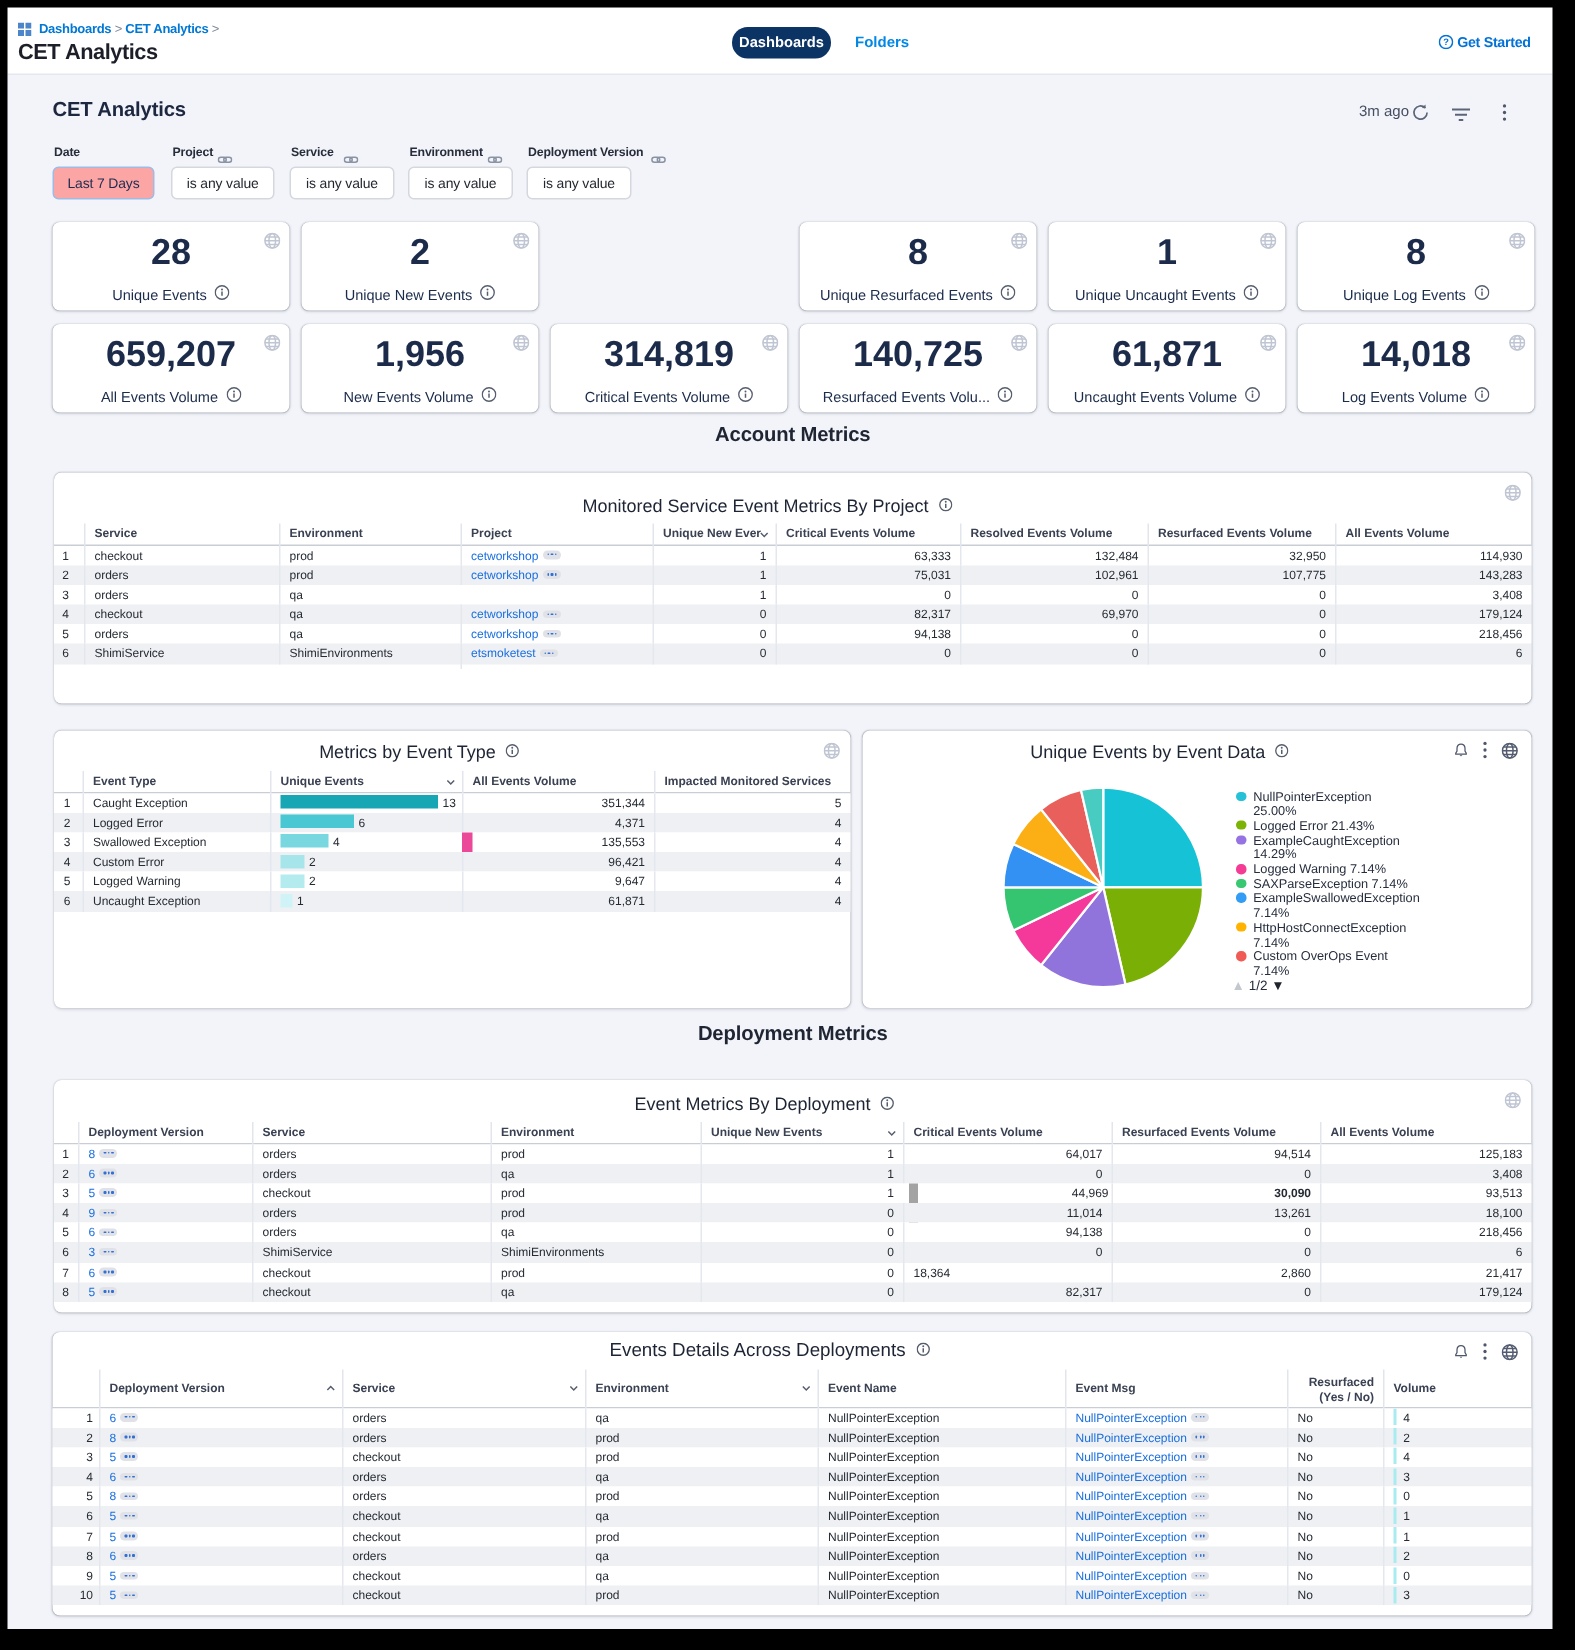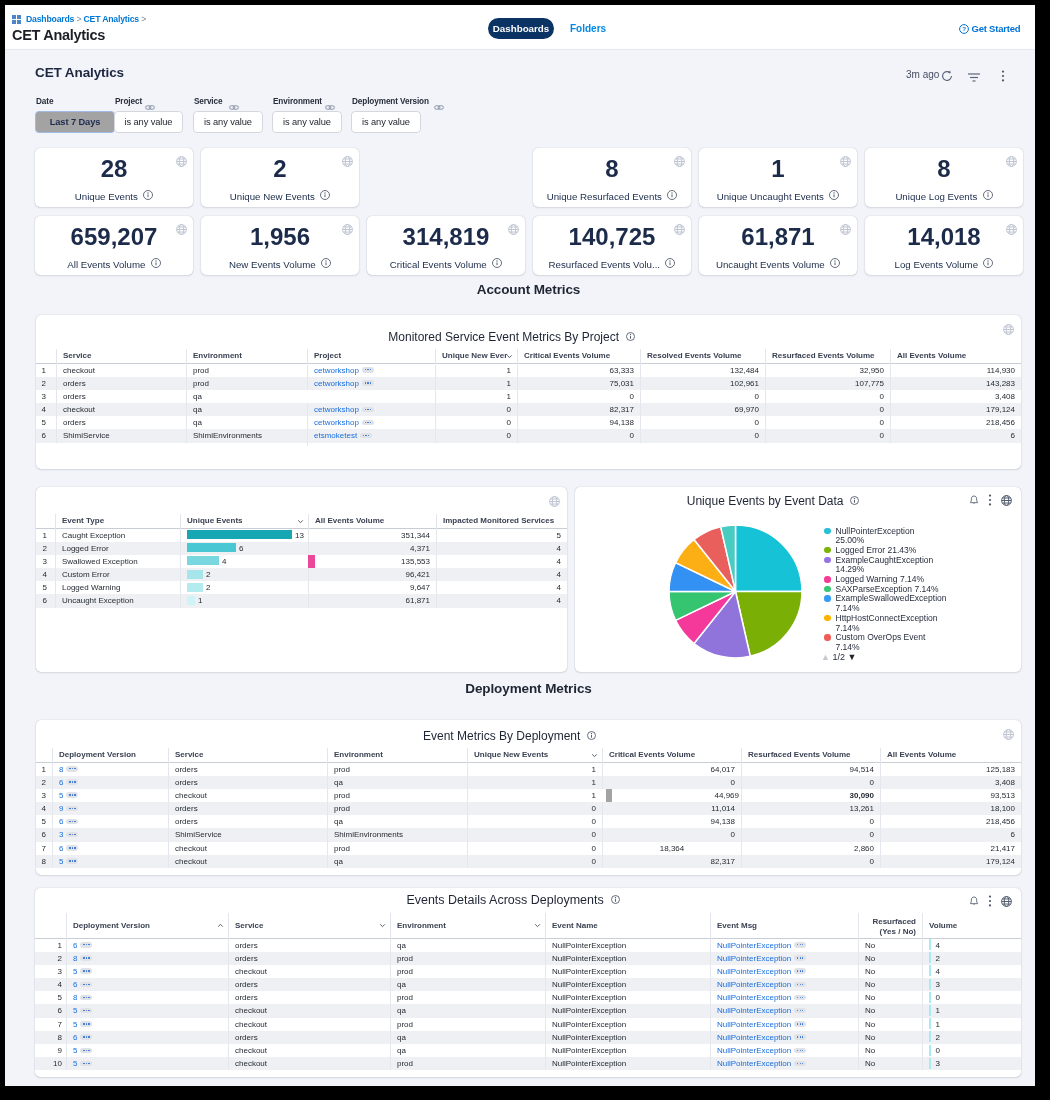--- a/index.html
+++ b/index.html
@@ -52,21 +52,21 @@
           <line x1="3" y1="5.5" x2="11" y2="5.5"></line>
           <line x1="5.5" y1="9" x2="8.5" y2="9"></line>
         </g>
       </svg></div>
     <div style="position:absolute;left:1001px;top:68px;"><svg width="4" height="12" viewBox="0 0 4 12">
         <circle cx="2" cy="1.6" r="1.1" fill="#4d566a"></circle>
         <circle cx="2" cy="6" r="1.1" fill="#4d566a"></circle>
         <circle cx="2" cy="10.4" r="1.1" fill="#4d566a"></circle>
       </svg></div>
     <div class="flab" style="left:36px;top:97px;">Date</div>
-    <div class="fbtn" style="left:35px;top:111px;width:80px;background:#a3a3a3;border:1px solid #9dbbe4;color:#1d2b4f;font-weight:700;">Last 7 Days</div>
+    <div class="fbtn" style="left:35px;top:111px;width:68px;background:#fca5a5;border:1px solid #9dbbe4;color:#1d2b4f;font-weight:400;">Last 7 Days</div>
     <div class="flab" style="left:115px;top:97px;">Project</div>
     <div style="position:absolute;left:144.5px;top:98px;"><svg width="10" height="7" viewBox="0 0 10 7" style="vertical-align:1px">
         <g fill="none" stroke="#8a93a4" stroke-width="1">
           <rect x="0.6" y="1.8" width="5.2" height="3.4" rx="1.7"></rect>
           <rect x="4.2" y="1.8" width="5.2" height="3.4" rx="1.7"></rect>
         </g>
       </svg></div>
     <div class="fbtn" style="left:114px;top:111px;width:69px;background:#fff;border:1px solid #d4d7de;color:#23272f;">is any value</div>
     <div class="flab" style="left:194px;top:97px;">Service</div>
     <div style="position:absolute;left:228.5px;top:98px;"><svg width="10" height="7" viewBox="0 0 10 7" style="vertical-align:1px">
@@ -380,20 +380,25 @@
     <div class="card" style="left:36px;top:487px;width:531px;height:185px;">
       <div style="position:absolute;right:7px;top:6px;"><svg width="11" height="11" viewBox="0 0 11 11">
           <g fill="none" stroke="#bfc5d2" stroke-width="1">
             <circle cx="5.5" cy="5.5" r="4.9"></circle>
             <ellipse cx="5.5" cy="5.5" rx="2.2" ry="4.9"></ellipse>
             <line x1="0.5999999999999996" y1="5.5" x2="10.4" y2="5.5"></line>
             <line x1="1.2" y1="3.0" x2="9.8" y2="3.0"></line>
             <line x1="1.2" y1="8.0" x2="9.8" y2="8.0"></line>
           </g>
         </svg></div>
+      <div class="ctitle" style="top:7px;left:-22px;">Metrics by Event Type &nbsp;<svg width="9" height="9" viewBox="0 0 9 9">
+          <circle cx="4.5" cy="4.5" r="4.0" fill="none" stroke="#565e6e" stroke-width="0.9"></circle>
+          <line x1="4.5" y1="3.9" x2="4.5" y2="6.7" stroke="#565e6e" stroke-width="1"></line>
+          <circle cx="4.5" cy="2.5" r="0.65" fill="#565e6e"></circle>
+        </svg></div>
     </div>
     <div style="position:absolute;left:36px;top:514px;width:531px;">
       <div style="position:relative;height:14.5px;border-bottom:1px solid #c9cdd6;">
         <div class="th" style="left:0px;width:19px;text-align:right;padding:0 6px;line-height:14.5px;height:14.5px;"></div>
         <div class="th" style="left:19px;width:125px;text-align:left;border-left:1px solid #e2e5eb;padding:0 6px;line-height:14.5px;height:14.5px;">Event Type</div>
         <div class="th" style="left:144px;width:128px;text-align:left;border-left:1px solid #e2e5eb;padding:0 6px;line-height:14.5px;height:14.5px;">Unique Events<span style="position:absolute;right:4px;top:4.5px;line-height:0;"><svg width="7" height="5" viewBox="0 0 7 5.5">
               <path d="M1 1.5 3.5 4 6 1.5" fill="none" stroke="#555d6e" stroke-width="1.1"></path>
             </svg></span></div>
         <div class="th" style="left:272px;width:128px;text-align:left;border-left:1px solid #e2e5eb;padding:0 6px;line-height:14.5px;height:14.5px;">All Events Volume</div>
         <div class="th" style="left:400px;width:131px;text-align:left;border-left:1px solid #e2e5eb;padding:0 6px;line-height:14.5px;height:14.5px;">Impacted Monitored Services</div>
@@ -582,21 +587,21 @@
         <div class="td" style="left:566px;width:139px;text-align:right;border-left:1px solid #e4e7ed;height:13.2px;">0</div>
         <div class="td" style="left:705px;width:139px;text-align:right;border-left:1px solid #e4e7ed;height:13.2px;">0</div>
         <div class="td" style="left:844px;width:141px;text-align:right;border-left:1px solid #e4e7ed;height:13.2px;">6</div>
       </div>
       <div style="position:relative;height:13.2px;background:#ffffff;">
         <div class="td" style="left:0px;width:16px;text-align:right;padding:0 6px 0 0;height:13.2px;">7</div>
         <div class="td" style="left:16px;width:116px;text-align:left;border-left:1px solid #e4e7ed;height:13.2px;"><a class="tl">6</a><span class="pill"><i></i><i></i><i></i></span></div>
         <div class="td" style="left:132px;width:159px;text-align:left;border-left:1px solid #e4e7ed;height:13.2px;">checkout</div>
         <div class="td" style="left:291px;width:140px;text-align:left;border-left:1px solid #e4e7ed;height:13.2px;">prod</div>
         <div class="td" style="left:431px;width:135px;text-align:right;border-left:1px solid #e4e7ed;height:13.2px;">0</div>
-        <div class="td" style="left:566px;width:139px;text-align:center;border-left:1px solid #e4e7ed;height:13.2px;">18,364</div>
+        <div class="td" style="left:566px;width:139px;text-align:left;border-left:1px solid #e4e7ed;height:13.2px;">18,364</div>
         <div class="td" style="left:705px;width:139px;text-align:right;border-left:1px solid #e4e7ed;height:13.2px;">2,860</div>
         <div class="td" style="left:844px;width:141px;text-align:right;border-left:1px solid #e4e7ed;height:13.2px;">21,417</div>
       </div>
       <div style="position:relative;height:13.2px;background:#eef0f3;">
         <div class="td" style="left:0px;width:16px;text-align:right;padding:0 6px 0 0;height:13.2px;">8</div>
         <div class="td" style="left:16px;width:116px;text-align:left;border-left:1px solid #e4e7ed;height:13.2px;"><a class="tl">5</a><span class="pill"><i></i><i></i><i></i></span></div>
         <div class="td" style="left:132px;width:159px;text-align:left;border-left:1px solid #e4e7ed;height:13.2px;">checkout</div>
         <div class="td" style="left:291px;width:140px;text-align:left;border-left:1px solid #e4e7ed;height:13.2px;">qa</div>
         <div class="td" style="left:431px;width:135px;text-align:right;border-left:1px solid #e4e7ed;height:13.2px;">0</div>
         <div class="td" style="left:566px;width:139px;text-align:right;border-left:1px solid #e4e7ed;height:13.2px;">82,317</div>

